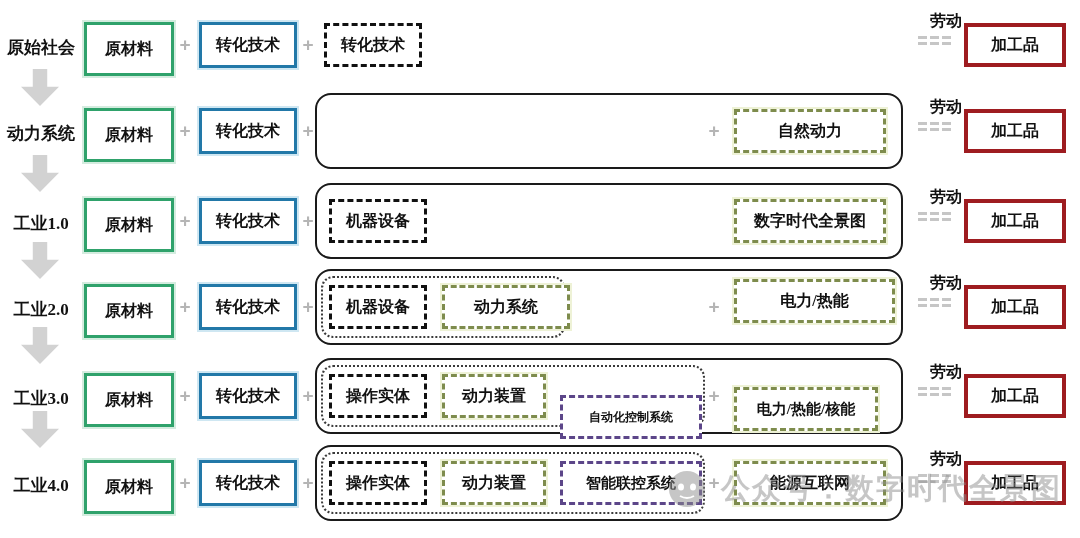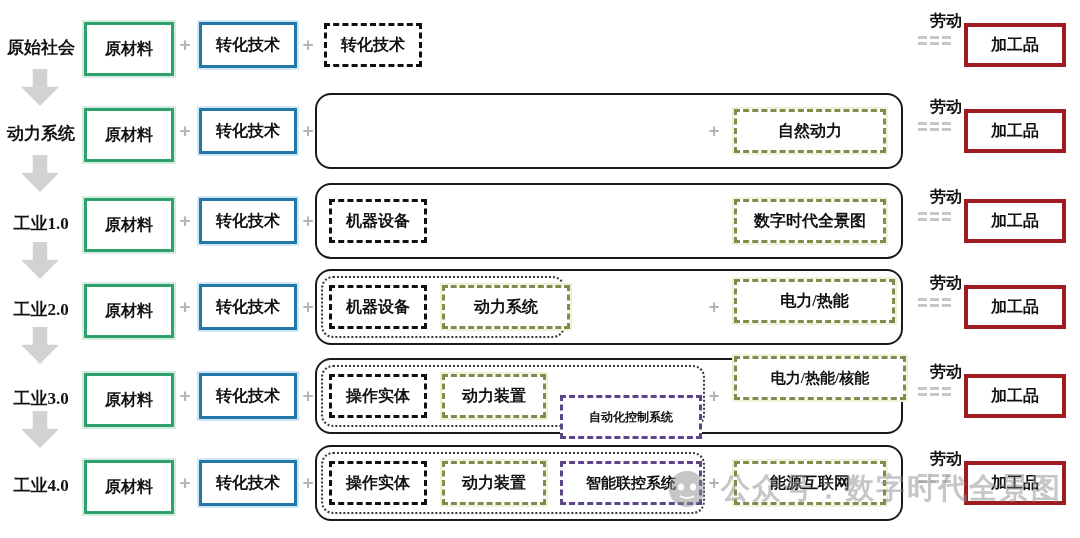--- a/index.html
+++ b/index.html
@@ -152,21 +152,21 @@
   <div class="box green" style="left:84px;top:373px;width:90px">原材料</div>
   <div class="plus" style="left:175px;top:385px">+</div>
   <div class="box blue" style="left:199px;top:373px;width:98px">转化技术</div>
   <div class="plus" style="left:298px;top:385px">+</div>
   <div class="container-box" style="top:358px"></div>
   <div class="dotted-box" style="top:365px;width:384px"></div>
   <div class="box tool" style="left:329px;top:374px;width:98px">操作实体</div>
   <div class="box tool olive" style="left:442px;top:374px;width:104px">动力装置</div>
   <div class="box tool purple" style="left:560px;top:395px;width:142px;font-size:12px">自动化控制系统</div>
   <div class="plus" style="left:704px;top:385px">+</div>
-  <div class="box tool olive" style="left:734px;top:356px;width:172px;font-size:15px">电力/热能/核能</div>
+  <div class="box tool olive" style="left:734px;top:387px;width:144px;font-size:15px">电力/热能/核能</div>
   <div class="labor" style="top:362px">劳动</div>
   <div class="equals" style="top:387px">
       <i></i>
       <i></i>
       <i></i>
       <i></i>
       <i></i>
       <i></i>
     </div>
   <div class="box red" style="left:964px;top:374px;width:102px">加工品</div>

